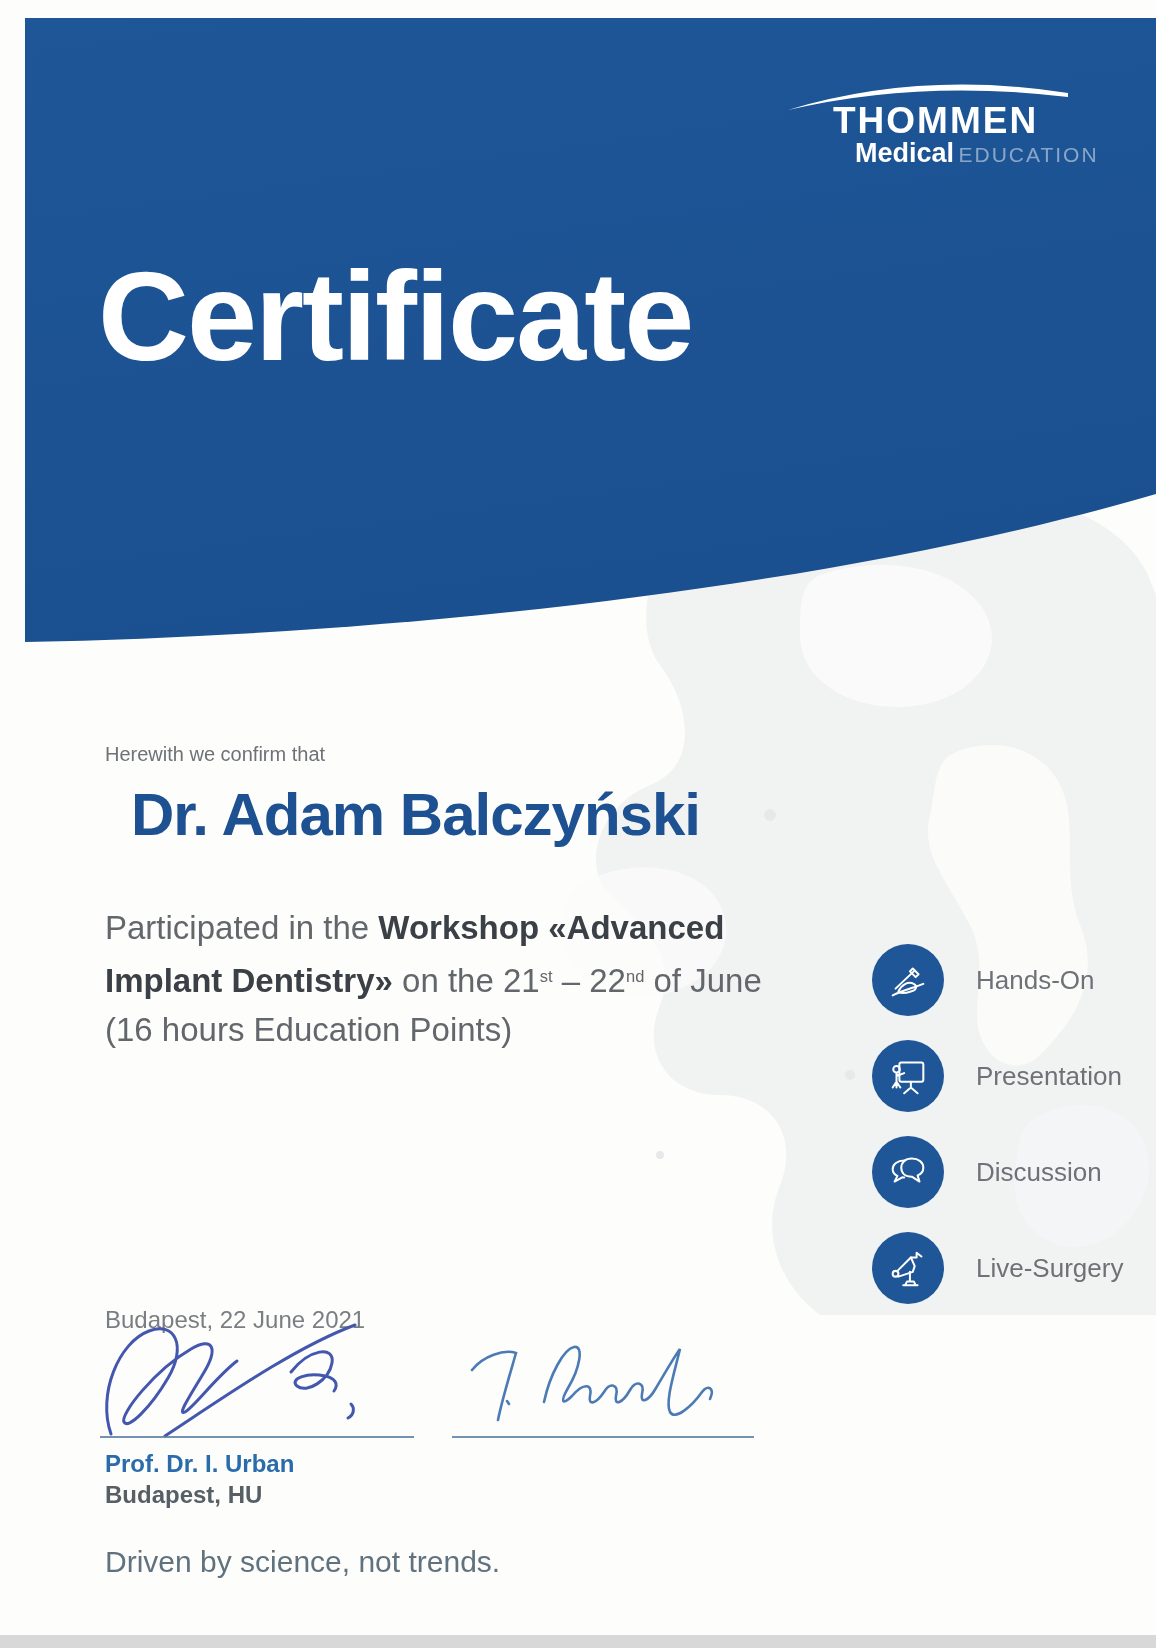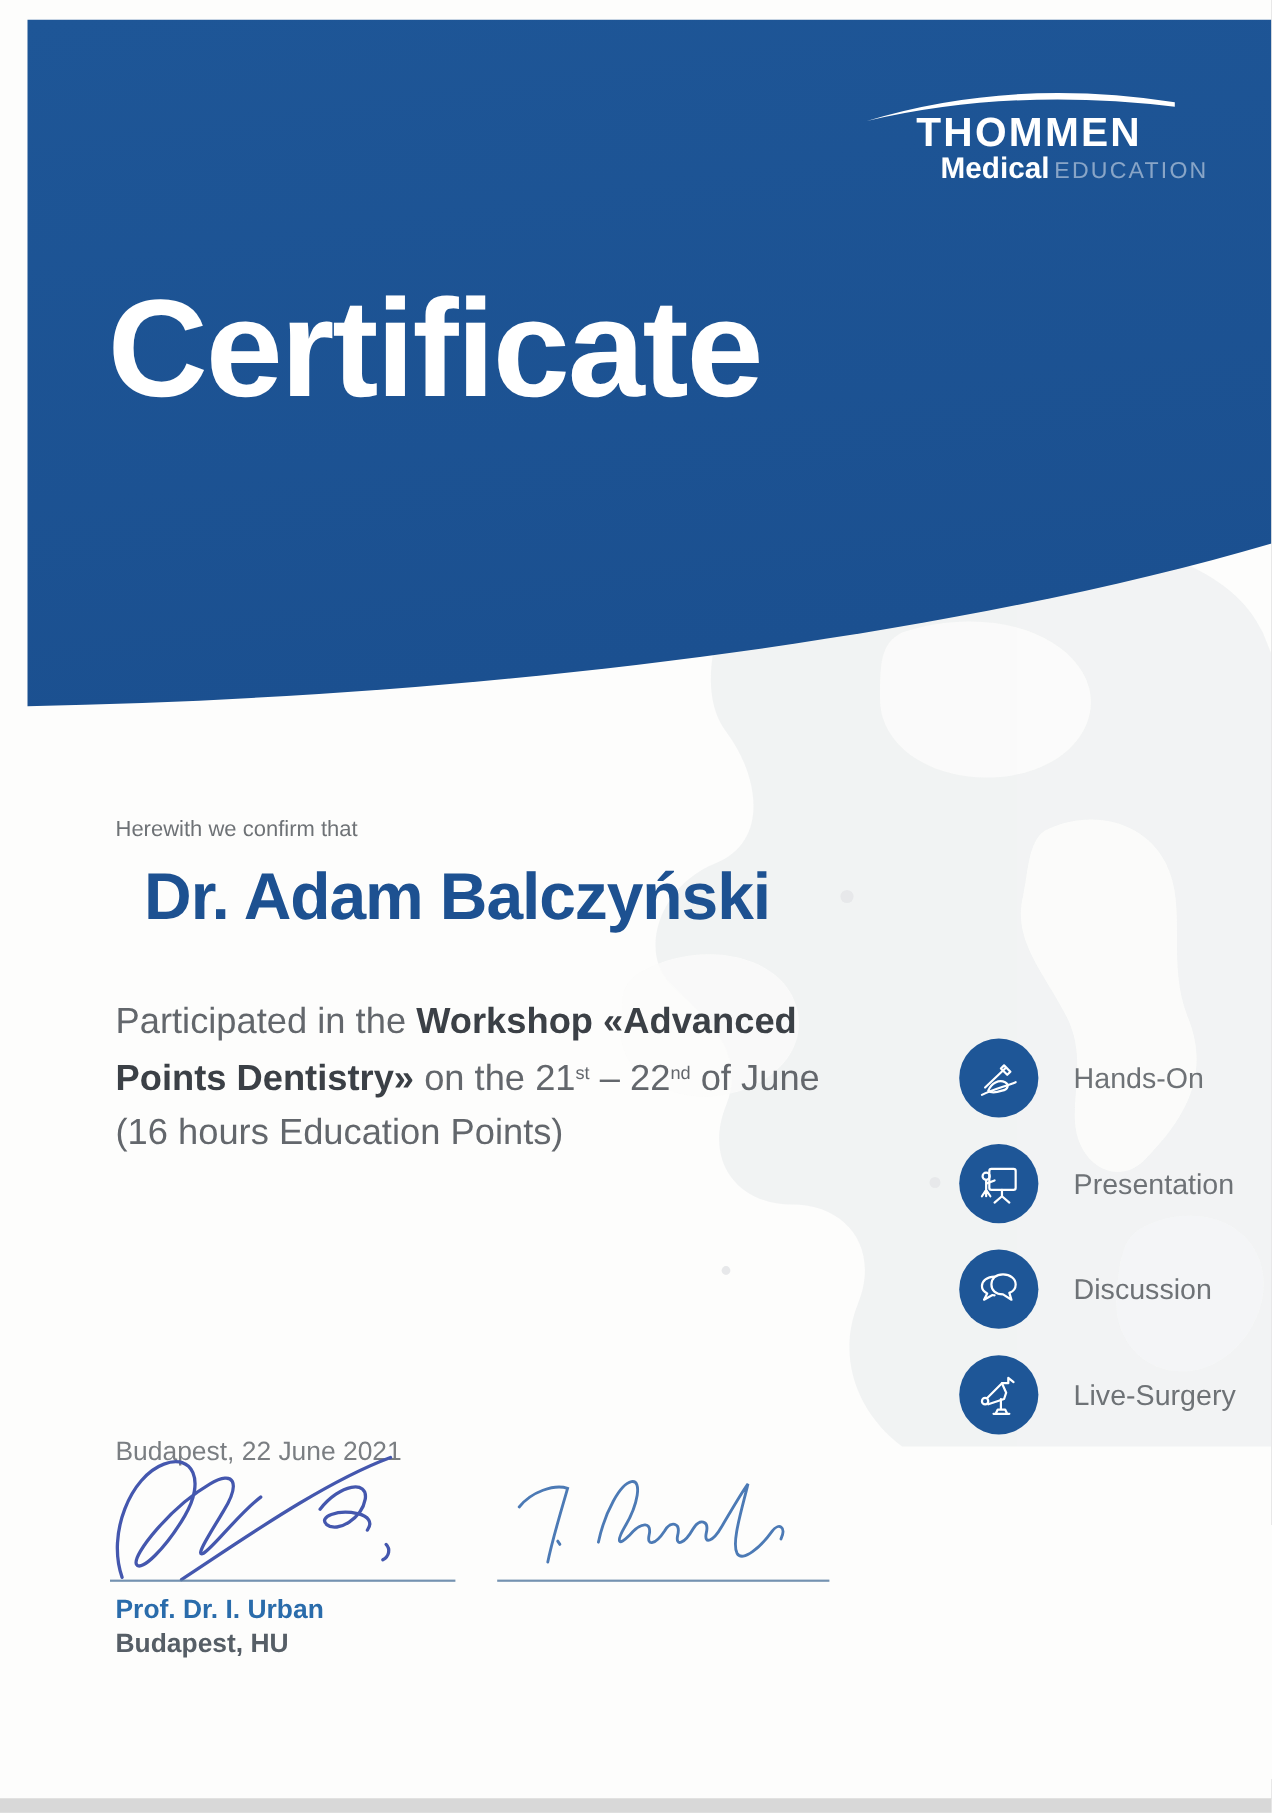--- a/index.html
+++ b/index.html
@@ -107,21 +107,21 @@
     <span class="logo-sub-light">EDUCATION</span>
   </div>
 
   <div class="abs cert-title">Certificate</div>
 
   <div class="abs intro">Herewith we confirm that</div>
   <div class="abs recipient">Dr. Adam Balczyński</div>
 
   <div class="abs body-text">
       <div class="body-line"><span>Participated in the </span><span class="b">Workshop «Advanced</span></div>
-      <div class="body-line"><span class="b">Points Dentistry»</span><span> on the 21</span><span class="sup">st</span><span> – 22</span><span class="sup">nd</span><span> of June</span></div>
+      <div class="body-line"><span class="b">Implant Dentistry»</span><span> on the 21</span><span class="sup">st</span><span> – 22</span><span class="sup">nd</span><span> of June</span></div>
       <div class="body-line"><span>(16 hours Education Points)</span></div>
     </div>
 
   <div class="abs features">
 
     <div class="feature-row">
       <div class="badge">
         <svg viewBox="0 0 48 48">
           <path d="M8,40 C18,35 30,32 40,28"></path>
           <path d="M11,33 L30,15"></path>
@@ -188,14 +188,15 @@
   </svg>
 
   <div class="abs sig-rule rule1"></div>
   <div class="abs sig-rule rule2"></div>
 
   <div class="abs sig-block sig-block-1">
     <div class="sig-name">Prof. Dr. I. Urban</div>
     <div class="sig-loc">Budapest, HU</div>
   </div>
 
+  <div class="abs tagline">Driven by science, not trends.</div>
 
 </div>
 
 </body></html>

